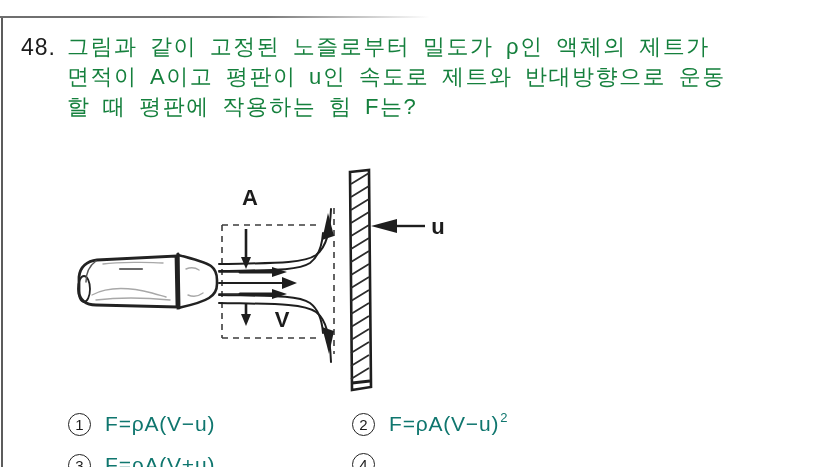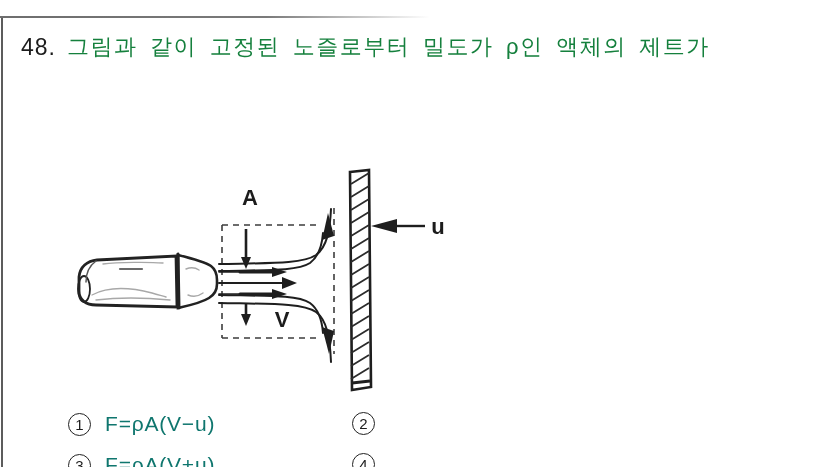--- a/index.html
+++ b/index.html
@@ -55,20 +55,22 @@
 <body>
 
 <div class="page">
 
   <div class="border-left"></div>
   <div class="border-top"></div>
 
   <div class="q-number">48.</div>
   <div class="q-lines">
     <div class="q-line">그림과 같이 고정된 노즐로부터 밀도가 ρ인 액체의 제트가</div>
+    <div class="q-line">면적이 A이고 평판이 u인 속도로 제트와 반대방향으로 운동</div>
+    <div class="q-line">할 때 평판에 작용하는 힘 F는?</div>
   </div>
 
   <svg class="diagram" viewBox="0 140 500 260" width="500" height="260">
 
     <g stroke="#222" fill="none" stroke-linecap="round">
       <path d="M 97,244 C 87,245 80,251 79,261 L 79,275 C 79,284 86,289 96,289 L 177,291 L 176,240 Z" fill="#ffffff" stroke-width="2.8"></path>
       <ellipse cx="84" cy="273" rx="6" ry="13" stroke-width="1.8"></ellipse>
       <path d="M 96,245 C 89,250 86,257 86,266" stroke-width="1.5" stroke="#555"></path>
       <path d="M 178,239 C 194,243 205,246 211,250 C 215,253 217,258 217,264 L 217,268 C 217,275 214,279 209,282 C 201,287 191,289 178,292 Z" fill="#ffffff" stroke-width="2.6"></path>
       <line x1="178" y1="238" x2="179" y2="292" stroke-width="3"></line>
@@ -123,20 +125,21 @@
     <text x="282" y="311" text-anchor="middle" font-size="22" font-weight="bold" fill="#1c1c1c">V</text>
     <text x="438" y="218" text-anchor="middle" font-size="22" font-weight="bold" fill="#1c1c1c">u</text>
   </svg>
 
   <div class="option opt-1">
     <span class="opt-circle">1</span>
     <span class="opt-formula"><span>F=ρA(V−u)</span><span class="opt-sup"></span></span>
   </div>
   <div class="option opt-2">
     <span class="opt-circle">2</span>
+    <span class="opt-formula"><span>F=ρA(V−u)</span><span class="opt-sup">2</span></span>
   </div>
   <div class="option opt-3">
     <span class="opt-circle">3</span>
     <span class="opt-formula"><span>F=ρA(V+u)</span><span class="opt-sup"></span></span>
   </div>
   <div class="option opt-4">
     <span class="opt-circle">4</span>
   </div>
 
 </div>

